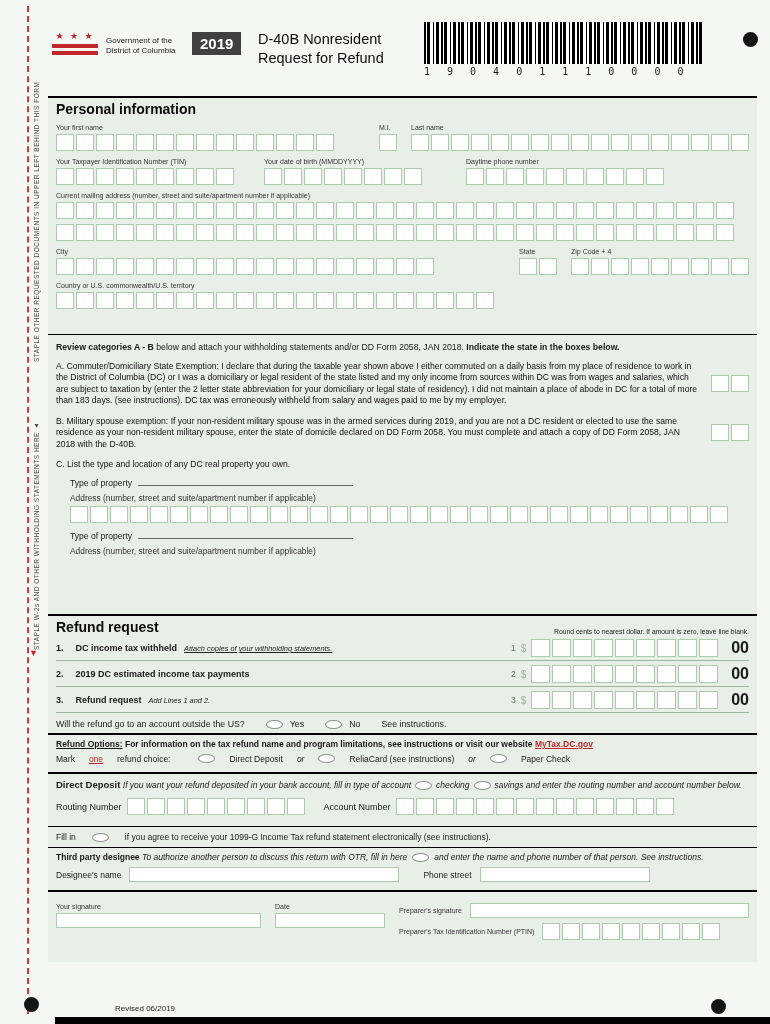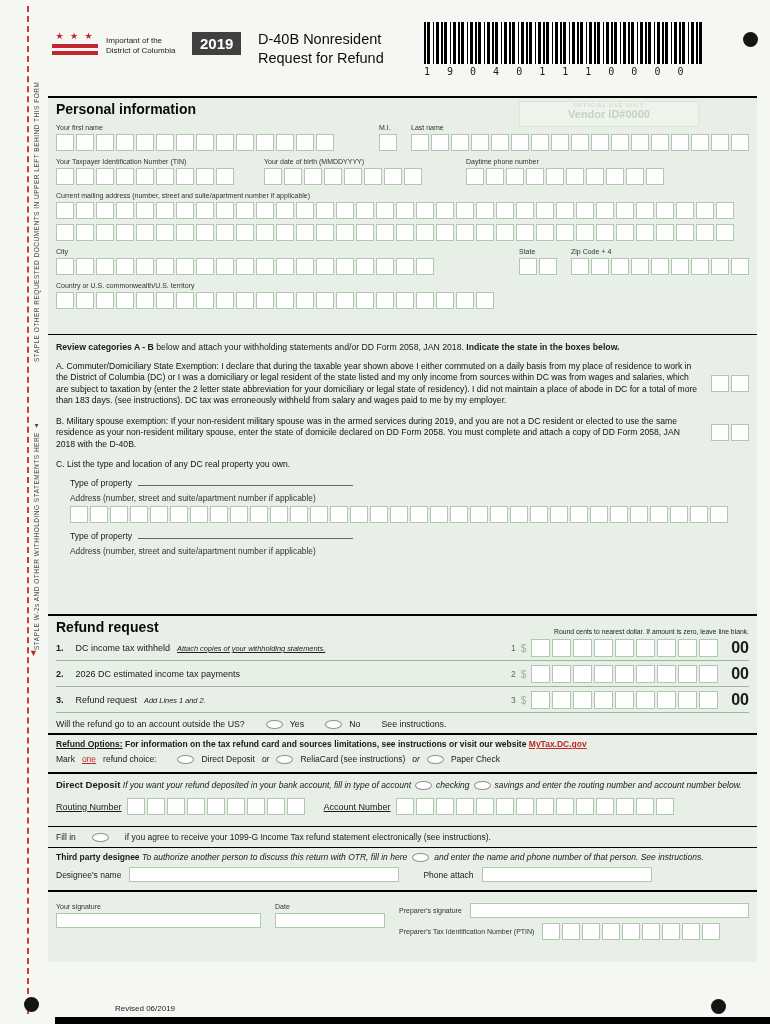--- a/index.html
+++ b/index.html
@@ -72,44 +72,44 @@
   .uline { display:inline-block; width:215px; border-bottom:1px solid #666; height:9px; margin-left:6px; }
   .indent { margin-left:14px; }
 
   
   .refund { min-height:118px; padding-bottom:4px; }
   .refund-head { display:flex; justify-content:space-between; align-items:flex-end; }
   .round-note { font-size:6.8px; color:#222; }
   .rline { display:flex; justify-content:space-between; align-items:center; padding:4px 0 3px; border-bottom:1px solid #9fb59f; }
   .rl-left { font-size:9px; }
   .rl-num { font-weight:bold; margin-right:12px; }
-  .rl-label { font-weight:normal; }
+  .rl-label { font-weight:bold; }
   .rl-note { font-style:italic; font-size:7.4px; text-decoration:underline; margin-left:7px; color:#222; }
   .rl-right { display:flex; align-items:center; gap:5px; }
   .rl-lineno { font-size:8.5px; color:#557055; }
   .rl-dollar { font-size:10px; color:#9ab39a; }
   .rl-cents { font-weight:bold; font-size:16px; margin-left:8px; }
   .outside-row { display:flex; align-items:center; gap:7px; font-size:8.8px; padding-top:6px; }
   .sp-l { margin-left:14px; }
 
   
   .options { min-height:36px; padding-top:4px; font-size:8.5px; }
   .opt-title { font-weight:bold; text-decoration:underline; }
   .opt-info { font-weight:bold; }
   .opt-link { color:#c1272d; font-weight:bold; text-decoration:underline; }
-  .opt-row2 { display:flex; align-items:flex-end; gap:7px; margin-top:5px; }
+  .opt-row2 { display:flex; align-items:flex-start; gap:14px; margin-top:5px; }
   .red-one { color:#c1272d; text-decoration:underline; }
   .it { font-style:italic; }
 
   
   .dd { min-height:54px; padding-top:4px; font-size:8.5px; }
   .dd-title { font-weight:bold; font-size:9.5px; }
   .dd-row1 { line-height:1.5; }
   .dd-row1 .oval { vertical-align:middle; margin:0 4px; }
-  .dd-row2 { display:flex; align-items:center; gap:5px; margin-top:6px;text-decoration:underline; }
+  .dd-row2 { display:flex; align-items:center; gap:5px; margin-top:6px; }
   .dd-lab { font-size:9px; white-space:nowrap; }
 
   
   .g99 { min-height:20px; border-top-width:1.5px; padding-top:5px; padding-bottom:5px; display:flex; align-items:center; gap:16px; font-size:8.5px; }
 
   
   .third { min-height:38px; border-top-width:1.5px; padding-top:4px; font-size:8.5px; }
   .third-title { font-weight:bold; }
   .third-row1 .oval { vertical-align:middle; margin:0 5px; }
   .third-row2 { display:flex; align-items:center; gap:8px; margin-top:5px; }
@@ -142,40 +142,36 @@
 
   <div class="content">
 
     <div class="header">
       <div class="logo">
         <div class="stars">★ ★ ★</div>
         <div class="lbar"></div>
         <div class="lbar"></div>
       </div>
       <div class="agency">
-        <div>Important of the</div>
+        <div>Government of the</div>
         <div>District of Columbia</div>
       </div>
       <div class="yearbox">2019</div>
       <div class="ftitle">
         <div>D-40B Nonresident</div>
         <div>Request for Refund</div>
       </div>
       <div class="bcwrap">
         <div class="barcode"></div>
         <div class="bcdigits">1 9 0 4 0 1 1 1 0 0 0 0</div>
       </div>
     </div>
 
 
     <div class="section personal">
-      <div class="official">
-        <div class="ou">OFFICIAL USE ONLY</div>
-        <div class="vid">Vendor ID#0000</div>
-      </div>
       <div class="sec-title">Personal information</div>
 
       <div class="frow">
         <div class="grow">
           <div class="flabel">Your first name</div>
           <div class="comb">
               <span class="box"></span>
               <span class="box"></span>
               <span class="box"></span>
               <span class="box"></span>
@@ -505,21 +501,21 @@
               <span class="box"></span>
               <span class="box"></span>
               <span class="box"></span>
             </div>
           <span class="rl-cents">00</span>
         </div>
       </div>
 
       <div class="rline">
         <div class="rl-left">
-          <span class="rl-num">2.</span><span class="rl-label">2026 DC estimated income tax payments</span>
+          <span class="rl-num">2.</span><span class="rl-label">2019 DC estimated income tax payments</span>
         </div>
         <div class="rl-right">
           <span class="rl-lineno">2</span>
           <span class="rl-dollar">$</span>
           <div class="comb amt">
               <span class="box"></span>
               <span class="box"></span>
               <span class="box"></span>
               <span class="box"></span>
               <span class="box"></span>
@@ -558,21 +554,21 @@
         <span>Will the refund go to an account outside the US?</span>
         <span class="oval sp-l"></span>
         <span>Yes</span>
         <span class="oval sp-l"></span>
         <span>No</span>
         <span class="sp-l">See instructions.</span>
       </div>
     </div>
 
     <div class="section options">
-      <div><span class="opt-title">Refund Options:</span> <span class="opt-info">For information on the tax refund card and sources limitations, see instructions or visit our website</span> <span class="opt-link">MyTax.DC.gov</span></div>
+      <div><span class="opt-title">Refund Options:</span> <span class="opt-info">For information on the tax refund name and program limitations, see instructions or visit our website</span> <span class="opt-link">MyTax.DC.gov</span></div>
       <div class="opt-row2">
         <span>Mark</span>
           <span class="red-one">one</span>
           <span>refund choice:</span>
         <span class="oval sp-l"></span>
         <span>Direct Deposit</span>
         <span class="it">or</span>
         <span class="oval"></span>
         <span>ReliaCard (see instructions)</span>
         <span class="it">or</span>
@@ -620,21 +616,21 @@
       <span>Fill in</span>
       <span class="oval"></span>
       <span>if you agree to receive your 1099-G Income Tax refund statement electronically (see instructions).</span>
     </div>
 
     <div class="section third">
       <div class="third-row1"><span class="third-title">Third party designee</span> <span class="it">To authorize another person to discuss this return with OTR, fill in here</span><span class="oval"></span><span class="it">and enter the name and phone number of that person. See instructions.</span></div>
       <div class="third-row2">
         <span>Designee's name</span>
         <div class="wrect" style="width:270px;"></div>
-        <span style="margin-left:16px;">Phone attach</span>
+        <span style="margin-left:16px;">Phone street</span>
         <div class="wrect" style="width:170px;"></div>
       </div>
     </div>
 
     <div class="section sig">
       <div class="sig-grid">
         <div class="sig-col">
           <div class="flabel">Your signature</div>
           <div class="wrect" style="width:205px;"></div>
         </div>

